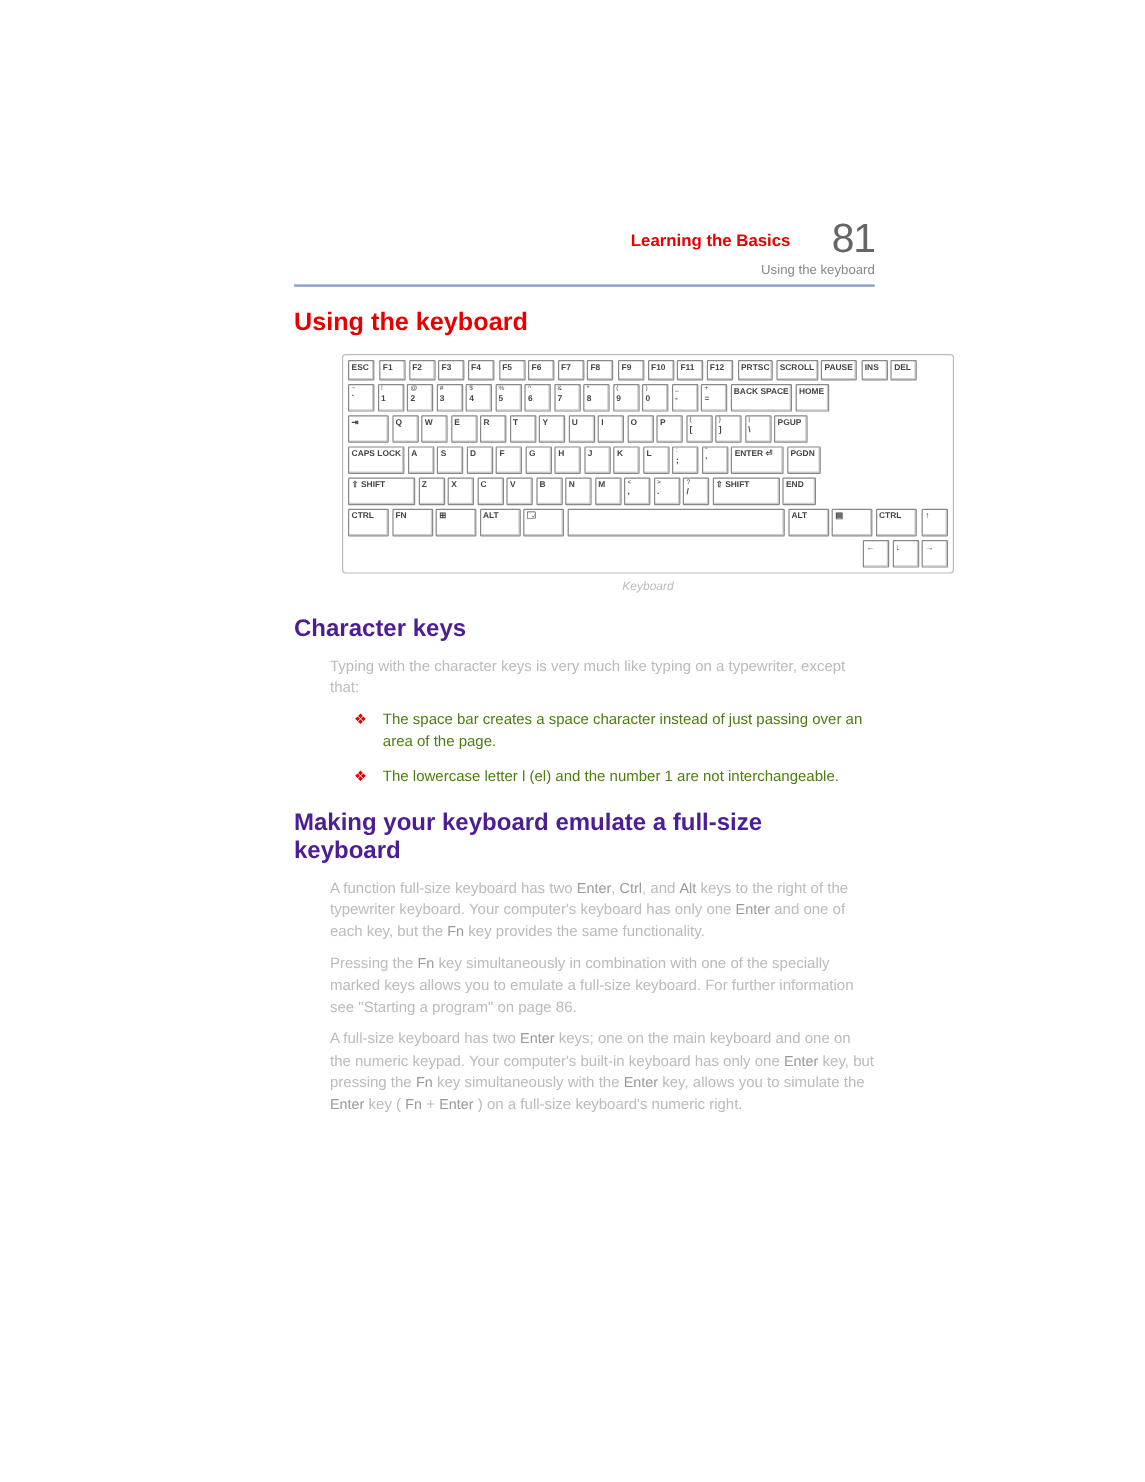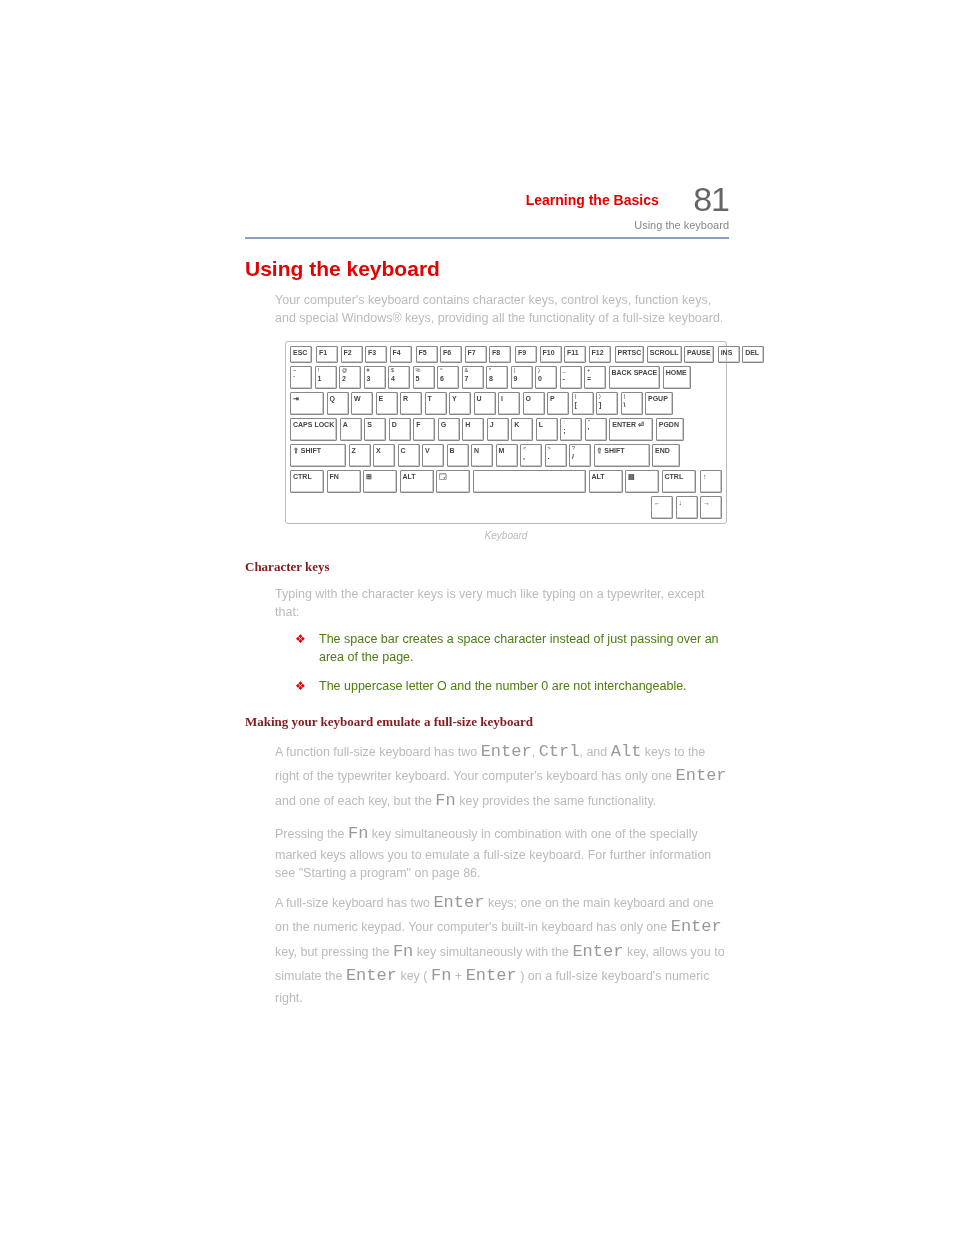--- a/index.html
+++ b/index.html
@@ -51,24 +51,24 @@
     margin: 6px 0 18px 0;
   }
   h1.section-heading {
     color: #e60000;
     font-size: 21px;
     font-weight: bold;
     font-family: "Arial Narrow", Arial, sans-serif;
     margin: 10px 0 10px 0;
   }
   h2.subsection-heading {
-    color: #7f1d1d;
-    font-size: 13px;
+    color: #4c1d95;
+    font-size: 20px;
     font-weight: bold;
-    font-family: Liberation Serif, serif;
+    font-family: Liberation Sans, sans-serif;
     margin: 18px 0 10px 0;
   }
   p.body {
     color: #bbb;
     font-size: 12.5px;
     line-height: 1.45;
     margin: 8px 0 8px 30px;
   }
   ul.bullets {
     list-style: none;
@@ -85,29 +85,29 @@
   }
   ul.bullets li::before {
     content: "❖";
     position: absolute;
     left: 0;
     top: 0;
     color: #e60000;
     font-size: 12px;
   }
   .key-inline {
-    font-family: Liberation Mono, monospace;
-    font-size: 17px;
+    font-family: Liberation Sans, sans-serif;
+    font-size: 12px;
     color: #999;
     display: inline;
   }
   
   .kbd-wrap {
     margin: 14px 0 10px 40px;
-    width: 442px;
+    width: 510px;
   }
   .kbd {
     border: 1px solid #bbb;
     border-radius: 3px;
     padding: 4px;
     display: flex;
     flex-direction: column;
     gap: 3px;
   }
   .kbd-row {
@@ -159,21 +159,20 @@
 
 <div class="page">
   <div class="running-header">
     <span class="chapter-title">Learning the Basics</span>
     <span class="page-number">81</span>
   </div>
   <div class="section-subtitle">Using the keyboard</div>
   <hr class="rule">
 
   <h1 class="section-heading">Using the keyboard</h1>
-  <p class="body">Your computer's keyboard contains character keys, control keys, function keys, and special Windows® keys, providing all the functionality of a full-size keyboard.</p>
 
   <div class="kbd-wrap">
     <div class="kbd">
 
       <div class="kbd-row fn" id="fnrow">
           <div class="kgroup">
             <div class="key fnk">
               <div class="kmid">ESC</div>
             </div>
           </div>
@@ -492,21 +491,21 @@
           </div>
         </div>
     </div>
     <div class="kbd-caption">Keyboard</div>
   </div>
 
   <h2 class="subsection-heading">Character keys</h2>
   <p class="body">Typing with the character keys is very much like typing on a typewriter, except that:</p>
   <ul class="bullets">
     <li>The space bar creates a space character instead of just passing over an area of the page.</li>
-    <li>The uppercase letter O and the number 0 are not interchangeable.</li>
+    <li>The lowercase letter l (el) and the number 1 are not interchangeable.</li>
   </ul>
 
   <h2 class="subsection-heading">Making your keyboard emulate a full-size keyboard</h2>
 
 
   <p class="body">
     <span>A function full-size keyboard has two </span>
     <span class="key-inline">Enter</span>,
     <span class="key-inline">Ctrl</span>, and
     <span class="key-inline">Alt</span>

